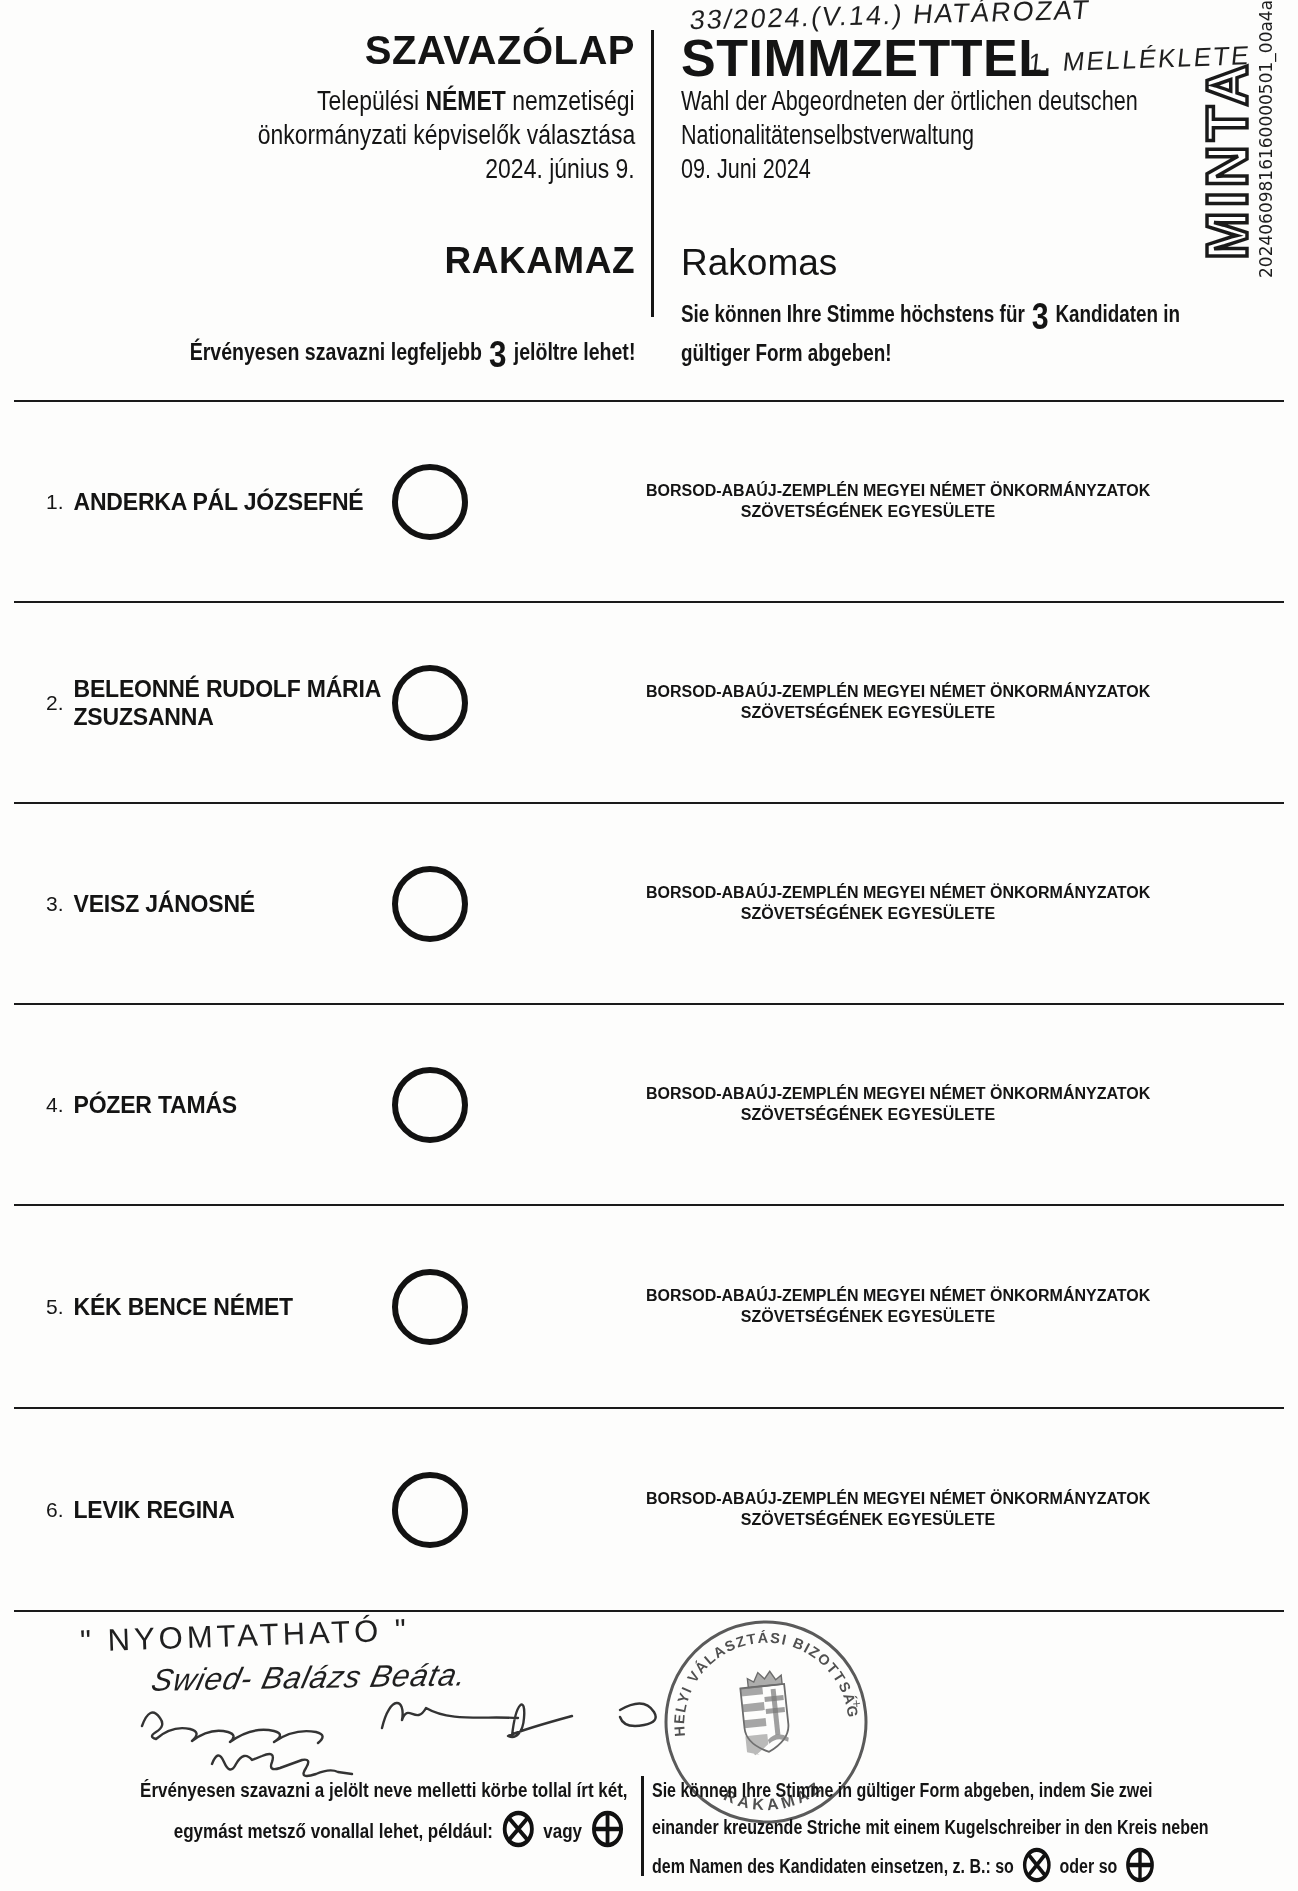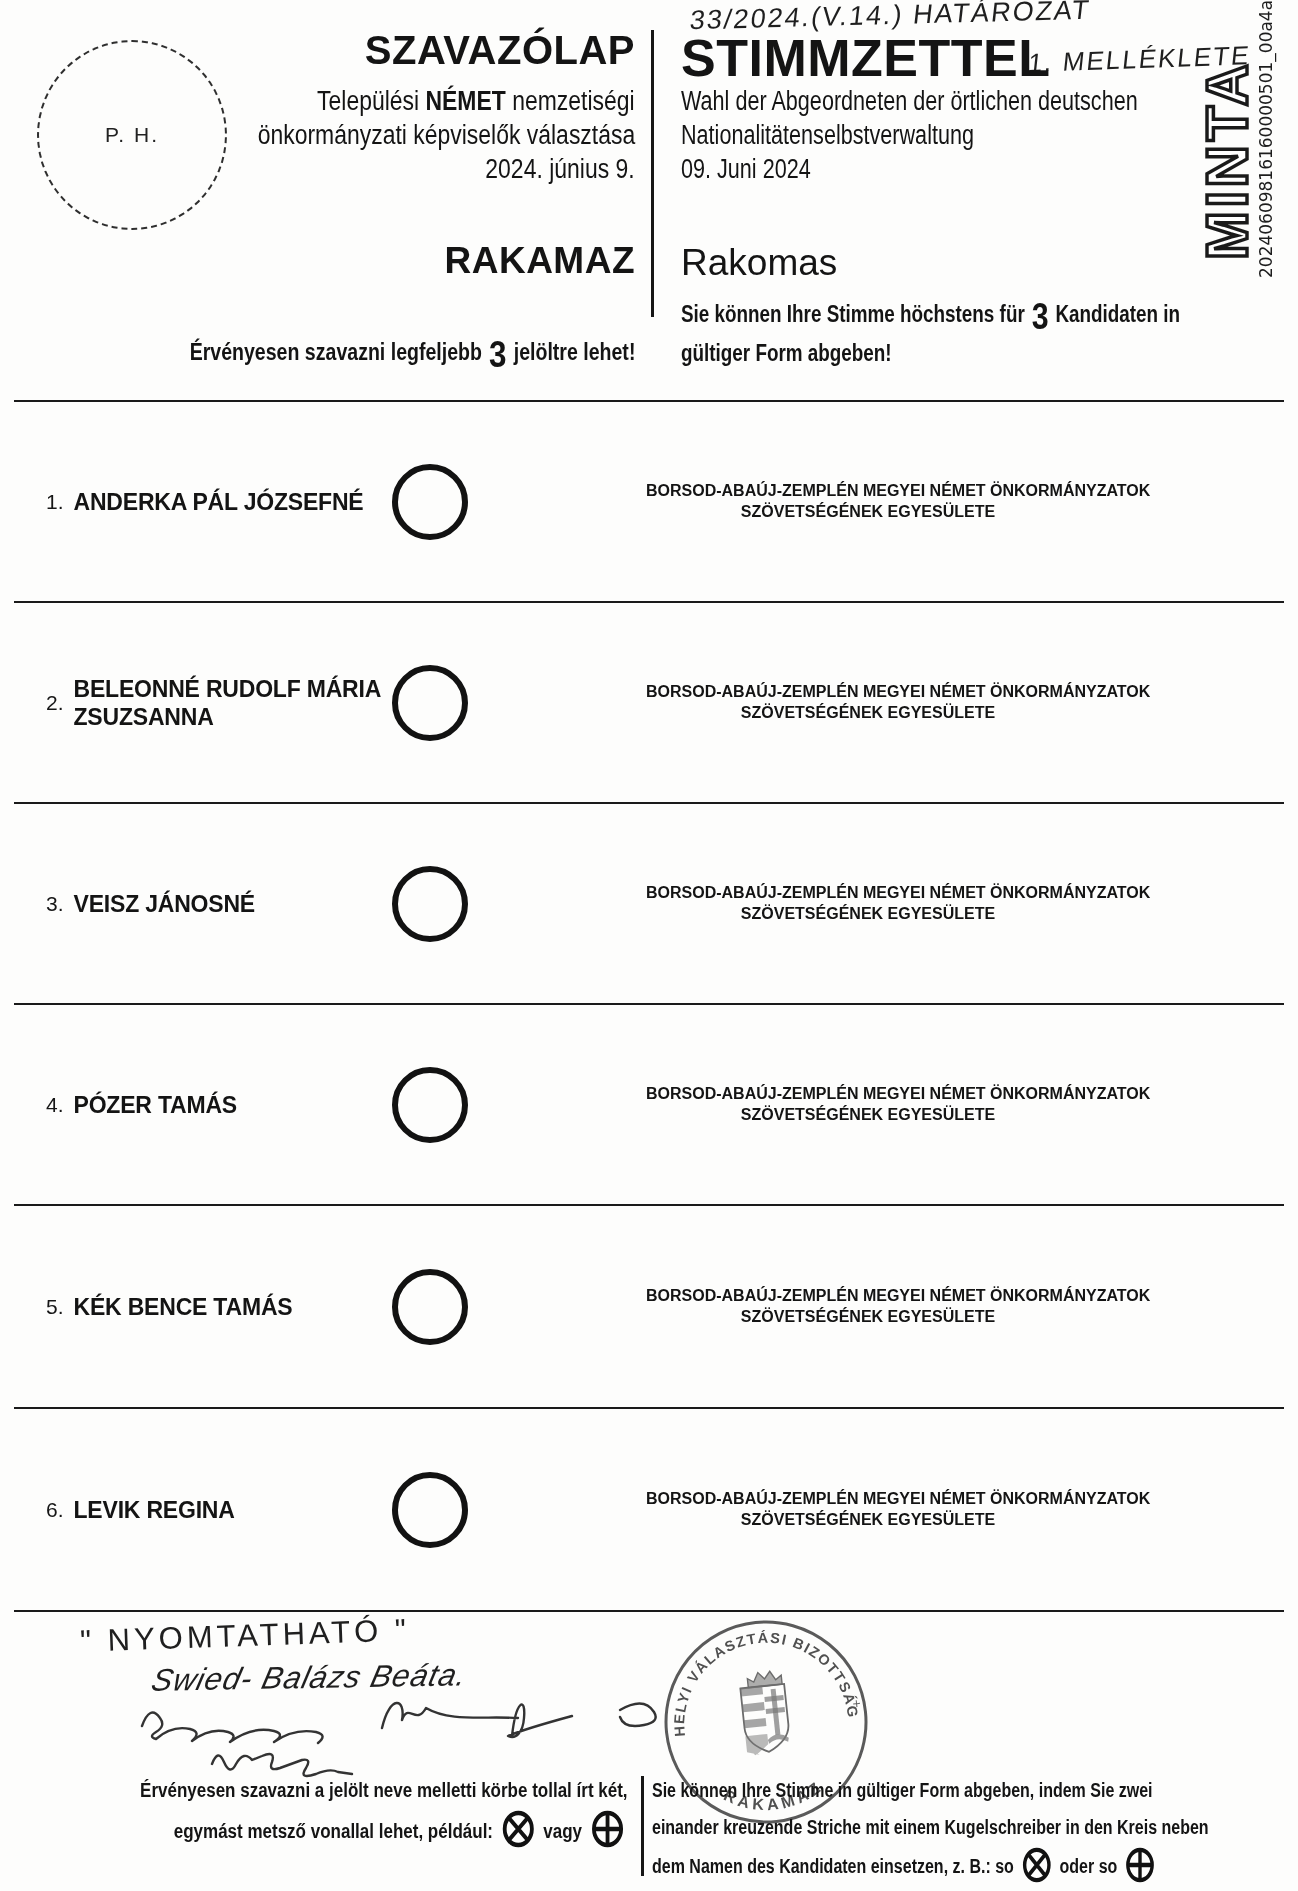--- a/index.html
+++ b/index.html
@@ -51,23 +51,20 @@
   .de-foot{left:652px;top:1772px;font-size:20px;font-weight:bold;
            transform:scaleX(.8);transform-origin:left top;line-height:37px;white-space:nowrap;}
   .mark{vertical-align:-11px;margin:0 4px;}
   .sig{stroke:#222;stroke-width:2.4;fill:none;stroke-linecap:round;stroke-linejoin:round;opacity:.92;}
 </style>
 </head>
 <body>
 
 <div class="page">
 
-  <div class="abs ph">
-    <span>P. H.</span>
-  </div>
 
   <div class="abs hand ann1">33/2024.(V.14.) HATÁROZAT</div>
   <div class="abs hand ann2">1. MELLÉKLETE</div>
 
   <div class="abs hu-title">SZAVAZÓLAP</div>
   <div class="abs hu-sub" style="top:86px;"><span>Települési </span><span class="b">NÉMET</span><span> nemzetiségi</span></div>
   <div class="abs hu-sub" style="top:120px;">önkormányzati képviselők választása</div>
   <div class="abs hu-sub" style="top:154px;">2024. június 9.</div>
   <div class="abs hu-town">RAKAMAZ</div>
   <div class="abs hu-instr"><span>Érvényesen szavazni legfeljebb </span><span class="big3">3</span><span> jelöltre lehet!</span></div>
@@ -136,21 +133,21 @@
       </div>
     <div class="vote"></div>
     <div class="org">
         <div>BORSOD-ABAÚJ-ZEMPLÉN MEGYEI NÉMET ÖNKORMÁNYZATOK</div>
         <div>SZÖVETSÉGÉNEK EGYESÜLETE</div>
       </div>
   </div>
   <div class="row" style="top:1206px;height:201px;">
     <div class="cand">
         <span class="num">5.</span>
-        <span class="nm">KÉK BENCE TAMÁS</span>
+        <span class="nm">KÉK BENCE NÉMET</span>
       </div>
     <div class="vote"></div>
     <div class="org">
         <div>BORSOD-ABAÚJ-ZEMPLÉN MEGYEI NÉMET ÖNKORMÁNYZATOK</div>
         <div>SZÖVETSÉGÉNEK EGYESÜLETE</div>
       </div>
   </div>
   <div class="row" style="top:1409px;height:201px;">
     <div class="cand">
         <span class="num">6.</span>

